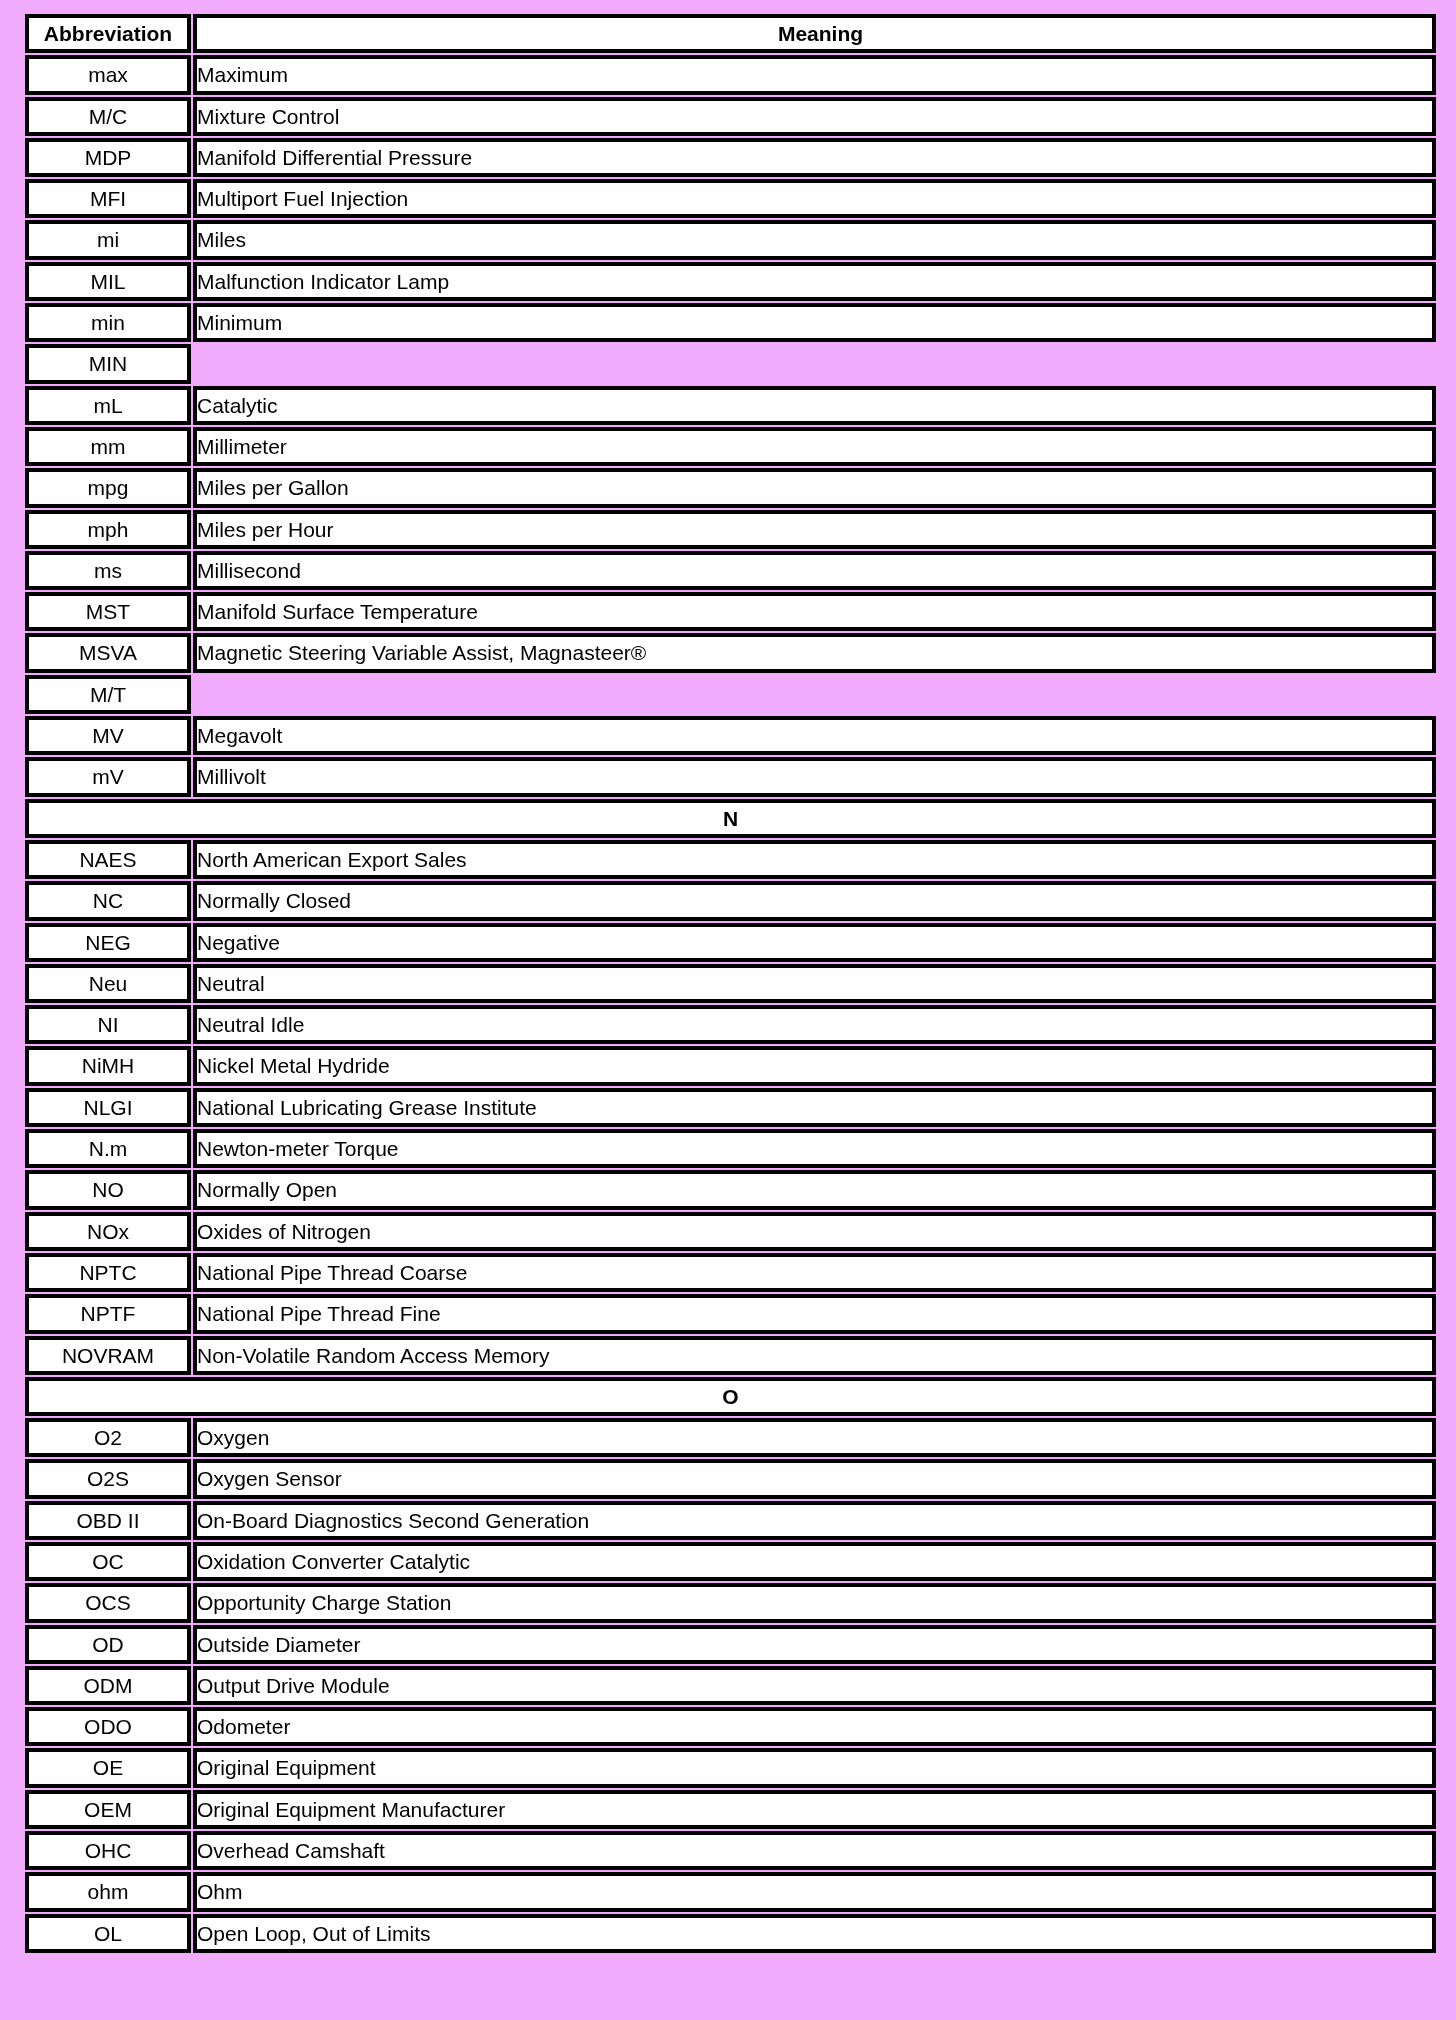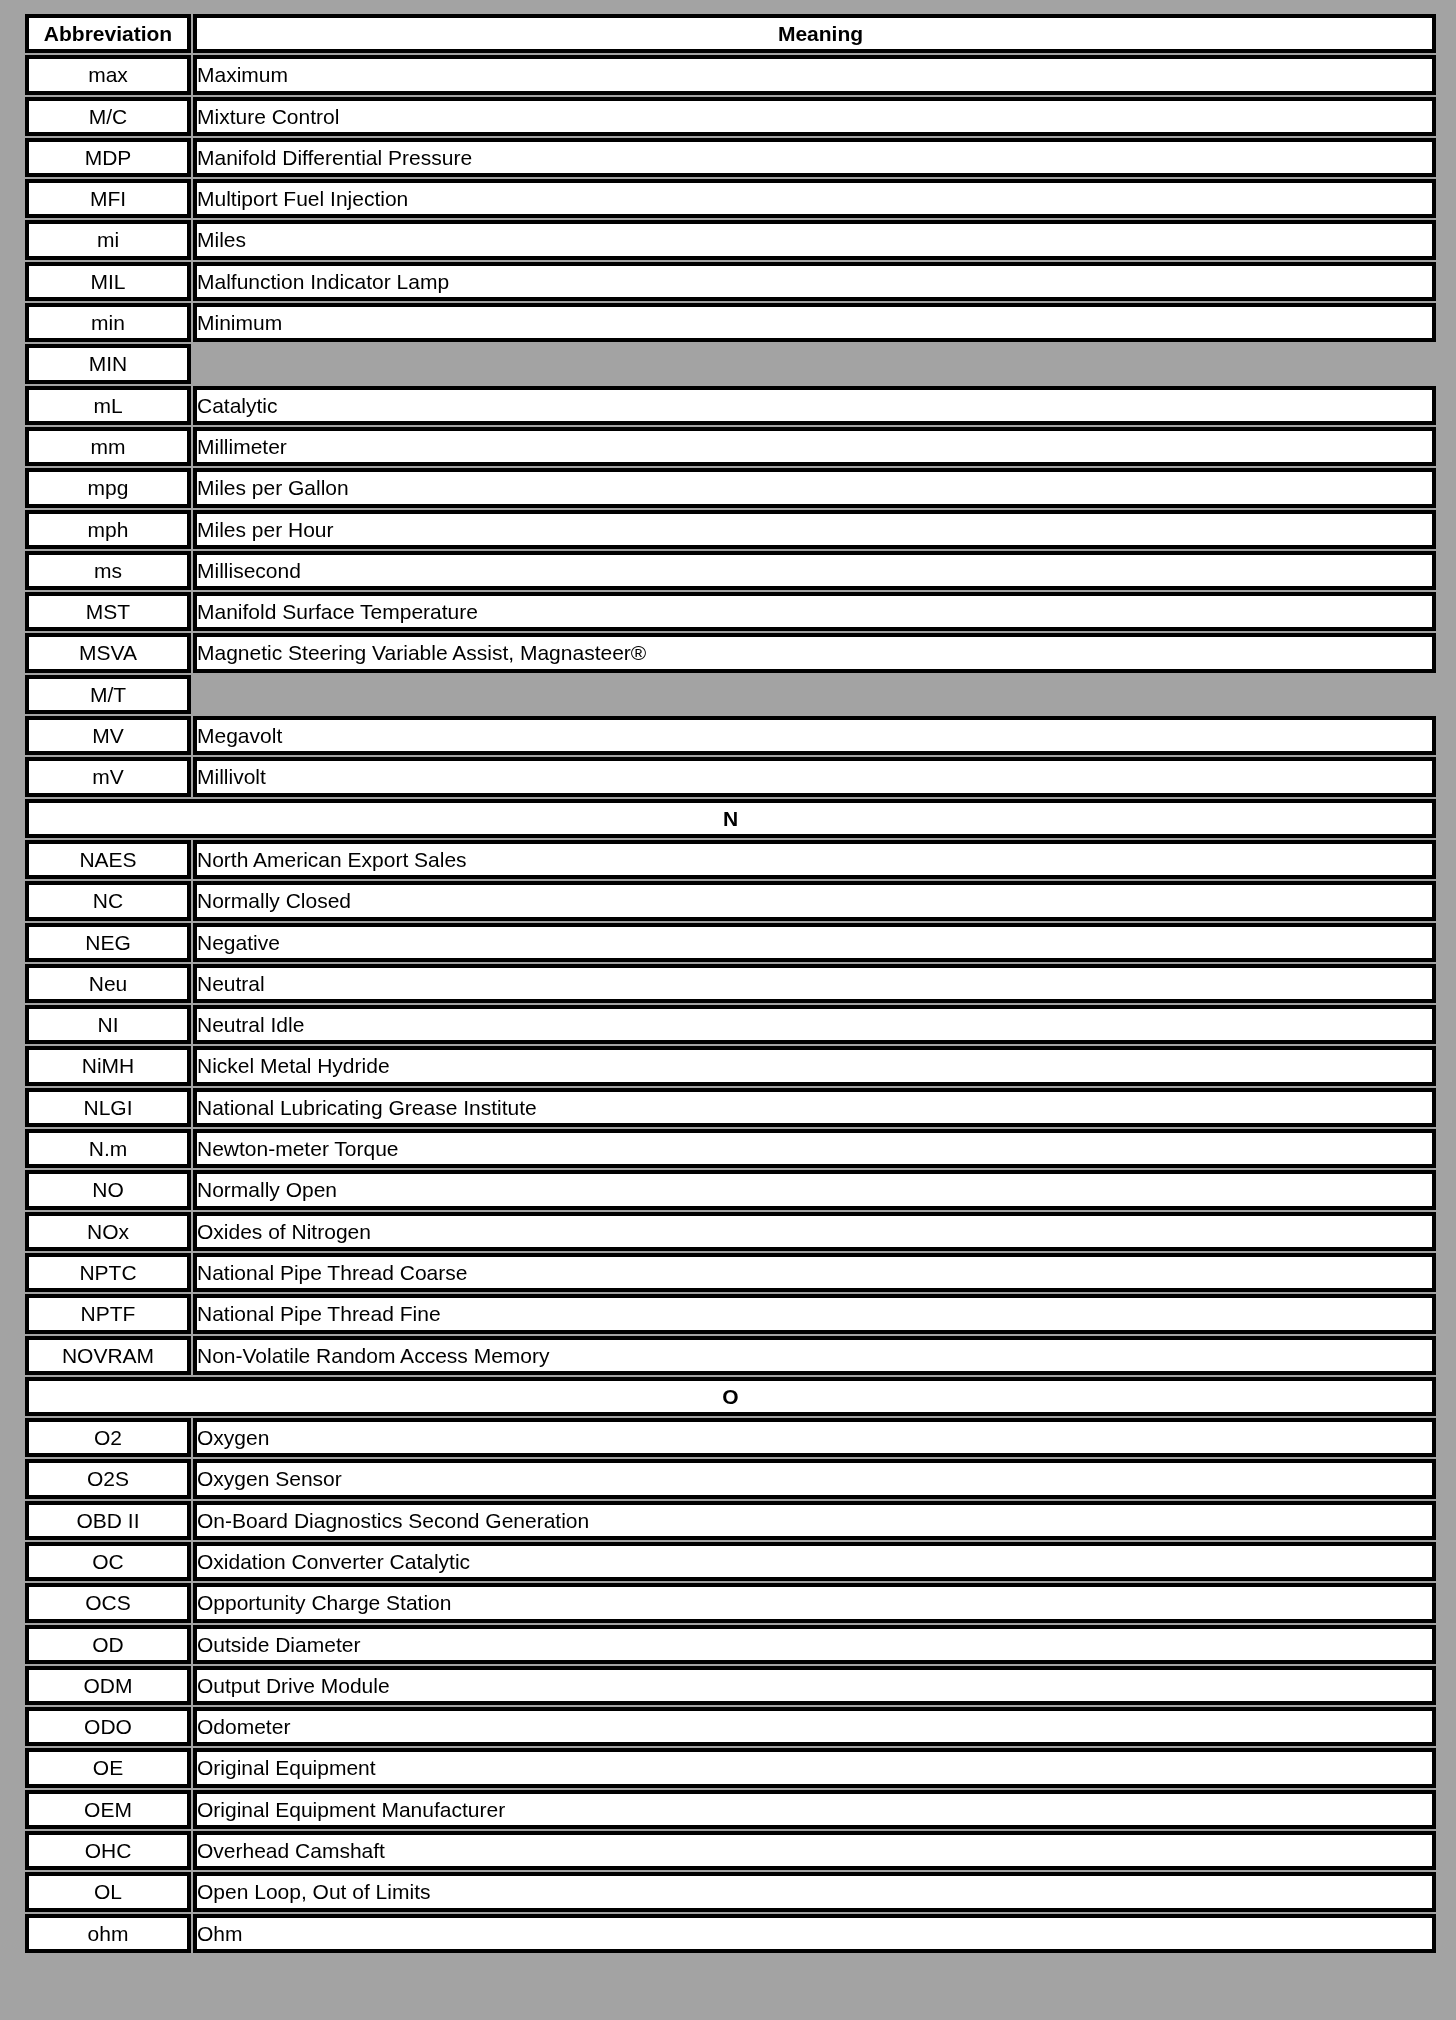--- a/index.html
+++ b/index.html
@@ -4,21 +4,21 @@
 <style>
   html, body {
     margin: 0;
     padding: 0;
     background: #ffffff;
   }
   .page {
     position: relative;
     width: 1456px;
     height: 2020px;
-    background: #a3a3a3;
+    background: #f0abfc;
     font-family: "Liberation Sans", "DejaVu Sans", sans-serif;
     color: #000000;
   }
   .abbrev-table {
     position: absolute;
     left: 25px;
     top: 14px;
     width: 1411px;
   }
   .t-row {
@@ -236,21 +236,21 @@
   </div>
       <div class="t-row">
     <div class="cell abbr-cell">OEM</div>
     <div class="cell meaning-cell">Original Equipment Manufacturer</div>
   </div>
       <div class="t-row">
     <div class="cell abbr-cell">OHC</div>
     <div class="cell meaning-cell">Overhead Camshaft</div>
   </div>
       <div class="t-row">
+    <div class="cell abbr-cell">ohm</div>
+    <div class="cell meaning-cell">Ohm</div>
+  </div>
+      <div class="t-row">
     <div class="cell abbr-cell">OL</div>
     <div class="cell meaning-cell">Open Loop, Out of Limits</div>
-  </div>
-      <div class="t-row">
-    <div class="cell abbr-cell">ohm</div>
-    <div class="cell meaning-cell">Ohm</div>
   </div>
     </div>
 </div>
 
 </body></html>

